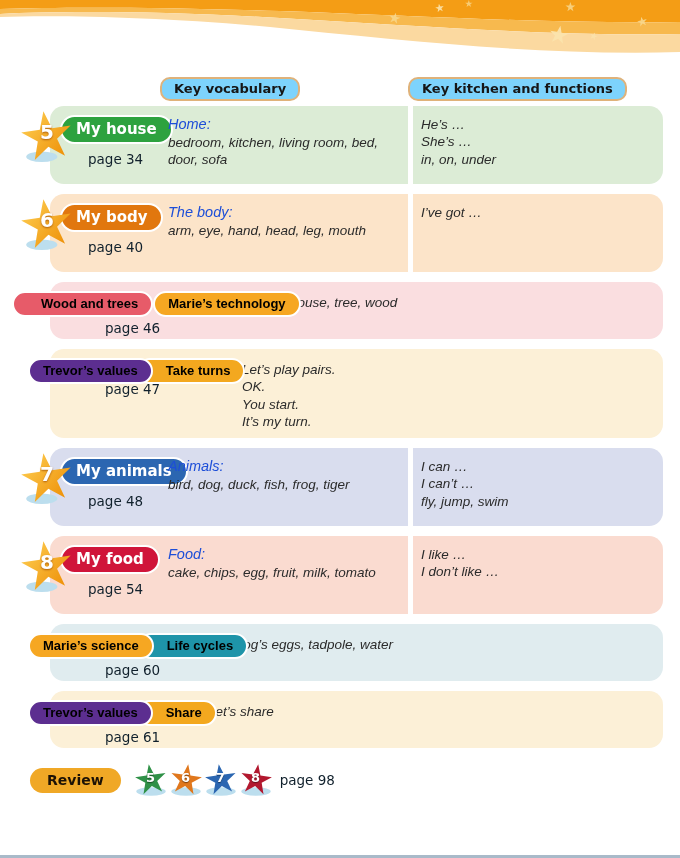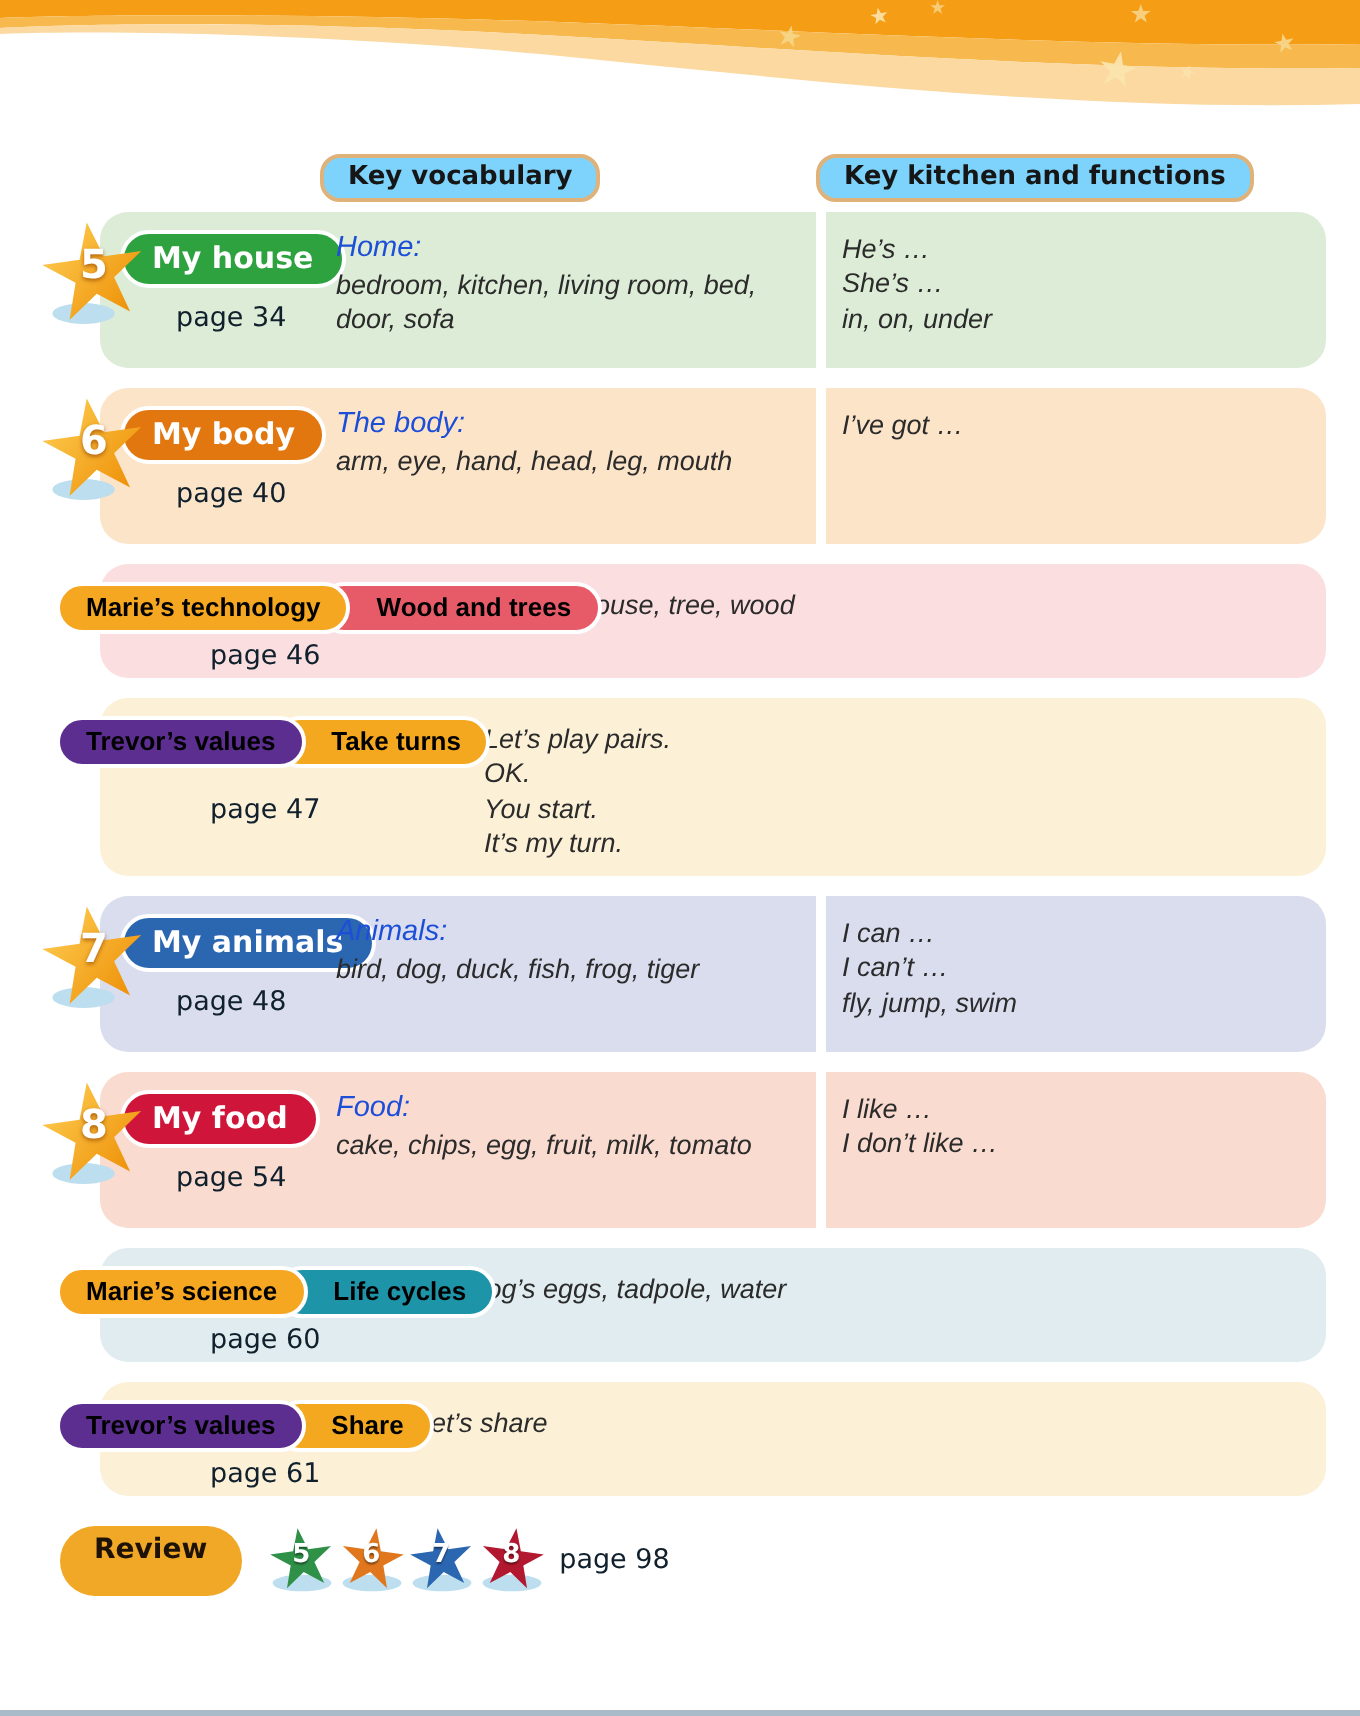--- a/index.html
+++ b/index.html
@@ -51,25 +51,25 @@
     font-family:"Liberation Sans",sans-serif;font-weight:bold;font-size:13px;
   }
   .pill-front{position:relative;z-index:2;background:var(--brand-bg);color:var(--brand-fg);}
   .pill-back{margin-left:-16px;padding-left:27px;background:var(--topic-bg);color:var(--topic-fg);}
   .f-text{display:block;padding-top:12px;padding-bottom:8px;white-space:pre-line;}
   .f-tech .f-text{padding-left:240px;}
   .f-values1 .f-text{padding-left:192px;}
   .f-science .f-text{padding-left:185px;}
   .f-values2 .f-text{padding-left:158px;}
   .f-page{position:absolute;left:55px;top:38px;font-size:13.5px;color:#10202c;font-family:"DejaVu Sans",sans-serif;}
-  .f-values1 .f-page{top:48px;}
+  .f-values1 .f-page{top:32px;}
   
   .review{display:flex;align-items:center;margin-top:4px;margin-left:-20px;height:36px;}
   .review-pill{
-    background:#f0a826;color:#1d1205;border-radius:999px;padding:4px 17px 15px;
+    background:#f0a826;color:#1d1205;border-radius:999px;padding:4px 17px 5px;
     font-family:"DejaVu Sans",sans-serif;font-weight:bold;font-size:14px;
   }
   .rstars{display:flex;margin-left:14px;gap:3px;}
   .rstar{position:relative;width:32px;height:32px;color:var(--c);}
   .rstar svg{width:32px;height:32px;display:block;}
   .rstar .num{
     position:absolute;left:0;top:6px;width:100%;text-align:center;
     font-family:"DejaVu Sans",sans-serif;font-weight:bold;font-size:13px;color:#fff;
     text-shadow:0 1px 1px rgba(0,0,0,.45);
   }
@@ -148,22 +148,22 @@
       <div class="u-vocab">
         <div class="vocab-title">The body:</div>
         <div class="vocab-words">arm, eye, hand, head, leg, mouth</div>
       </div>
       <div class="divider"></div>
       <div class="u-grammar grammar-text">I’ve got …</div>
     </section>
 
     <section class="row feature f-tech" style="--bg: #fadee0;">
       <div class="f-pills">
+        <span class="f-pill pill-back" style="--topic-bg: #e75b69;">Wood and trees</span>
         <span class="f-pill pill-front" style="--brand-bg: #f6a722;">Marie’s technology</span>
-        <span class="f-pill pill-back" style="--topic-bg: #e75b69;">Wood and trees</span>
       </div>
       <span class="f-text">house, tree, wood</span>
       <div class="f-page">page 46</div>
     </section>
 
     <section class="row feature f-values1" style="--bg: #fcf0d7;">
       <div class="f-pills">
         <span class="f-pill pill-front" style="--brand-bg: #5c2e90;">Trevor’s values</span>
         <span class="f-pill pill-back" style="--topic-bg: #f3a81f;">Take turns</span>
       </div>

